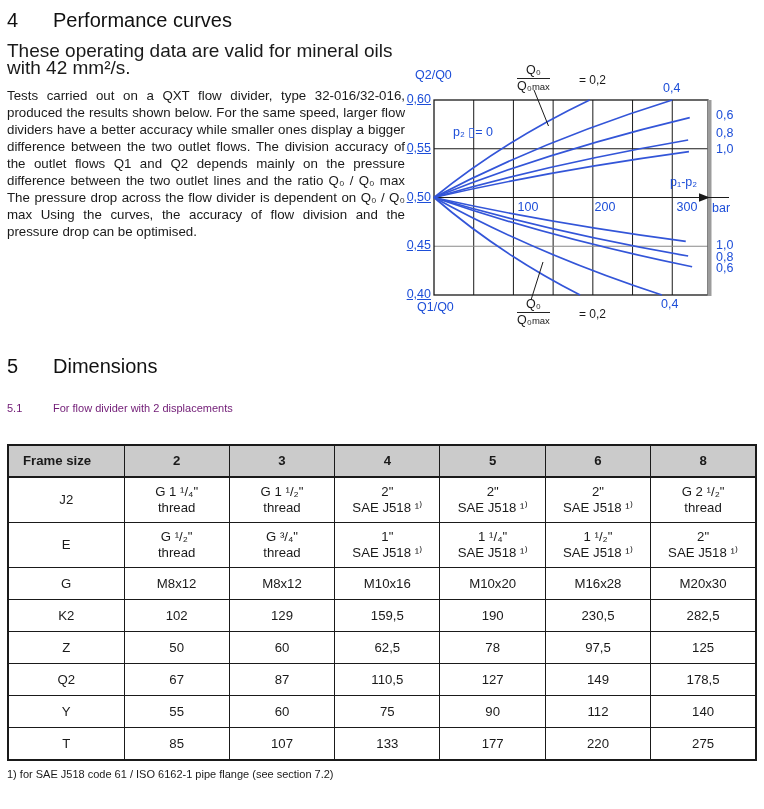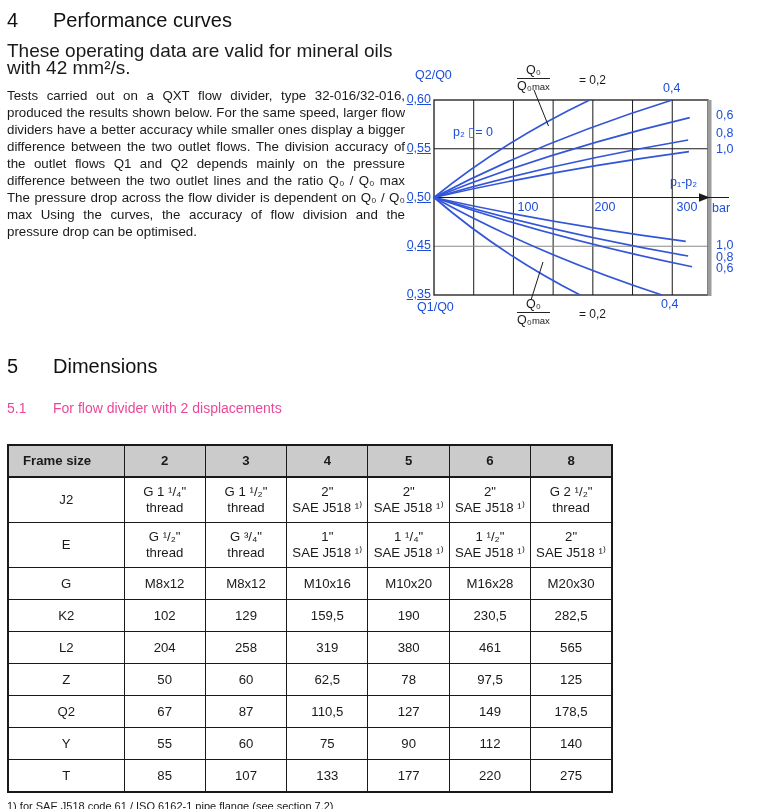--- a/index.html
+++ b/index.html
@@ -8,21 +8,21 @@
     font-family:"Liberation Sans","DejaVu Sans",sans-serif;
     color:#1a1a1a;
     position:relative;
     overflow:hidden;
   }
   .page{box-sizing:border-box;width:764px;height:809px;padding:8px 7px 0 7px;position:relative;}
 
   
   .sec-head{display:flex;font-size:20px;line-height:24px;margin:0;font-weight:400;color:#111;}
   .sec-head .sec-num{width:46px;flex:0 0 46px;}
-  .sub-head{display:flex;font-size:14px;line-height:20px;margin:20px 0 0 0;font-weight:400;color:#ec4899;}
+  .sub-head{display:flex;font-size:11px;line-height:20px;margin:20px 0 0 0;font-weight:400;color:#701a75;}
   .sub-head .sec-num{width:46px;flex:0 0 46px;}
 
   
   .top-section{position:relative;height:346px;}
   .h4{margin-bottom:10px;}
   .body-col{width:398px;}
   .p1{font-size:19px;line-height:17px;margin:0 0 11px 0;}
   .p2{font-size:13.3px;line-height:17px;margin:0;text-align:justify;}
 
   
@@ -35,21 +35,21 @@
   .frac .num{display:block;border-bottom:1px solid #222;padding:0 8px 1px 8px;}
   .frac .den{display:block;padding-top:1px;}
   .frac .den-sub{font-size:9.5px;}
   .frac-eq{position:absolute;font-size:12px;}
 
   
   .h5{margin-top:0px;}
 
   
   table.dim-table{
-    border-collapse:collapse;width:606px;margin:26px 0 0 0;
+    border-collapse:collapse;width:750px;margin:26px 0 0 0;
     font-size:13.2px;table-layout:fixed;
   }
   table.dim-table th,table.dim-table td{
     border:1px solid #1a1a1a;text-align:center;vertical-align:middle;
     padding:6px 4px;line-height:16px;
   }
   table.dim-table{border:2px solid #1a1a1a;}
   table.dim-table thead th{
     background:#cbcbcb;font-weight:700;height:18px;
     border-bottom:2px solid #1a1a1a;
@@ -103,21 +103,21 @@
           <path d="M31 135.5 Q144.29304347826087 160.9475 282.7623188405797 179.375" fill="none" stroke="#3355d8" stroke-width="1.7"></path>
           <line x1="131" y1="28" x2="145.5" y2="64" stroke="#1a1a1a" stroke-width="1"></line>
           <line x1="128" y1="238" x2="140" y2="200" stroke="#1a1a1a" stroke-width="1"></line>
         </svg>
 
       <span class="c-lab" style="left:12px;top:6px;">Q2/Q0</span>
       <span class="c-lab ytick" style="left:0;top:30px;">0,60</span>
       <span class="c-lab ytick" style="left:0;top:79px;">0,55</span>
       <span class="c-lab ytick" style="left:0;top:128px;">0,50</span>
       <span class="c-lab ytick" style="left:0;top:176px;">0,45</span>
-      <span class="c-lab ytick" style="left:0;top:225px;">0,35</span>
+      <span class="c-lab ytick" style="left:0;top:225px;">0,40</span>
 
       <div class="frac" style="left:114px;top:2px;">
         <span class="num">Q₀</span>
         <span class="den"><span>Q₀</span><span class="den-sub">max</span></span>
       </div>
       <span class="frac-eq" style="left:176px;top:11px;">= 0,2</span>
 
       <span class="c-lab" style="left:260px;top:19px;">0,4</span>
       <span class="c-lab" style="left:50px;top:62px;">p₂ ▯= 0</span>
 
@@ -244,29 +244,20 @@
         <tr>
           <td>K2</td>
           <td>102</td>
           <td>129</td>
           <td>159,5</td>
           <td>190</td>
           <td>230,5</td>
           <td>282,5</td>
         </tr>
         <tr>
-          <td>L2</td>
-          <td>204</td>
-          <td>258</td>
-          <td>319</td>
-          <td>380</td>
-          <td>461</td>
-          <td>565</td>
-        </tr>
-        <tr>
           <td>Z</td>
           <td>50</td>
           <td>60</td>
           <td>62,5</td>
           <td>78</td>
           <td>97,5</td>
           <td>125</td>
         </tr>
         <tr>
           <td>Q2</td>

